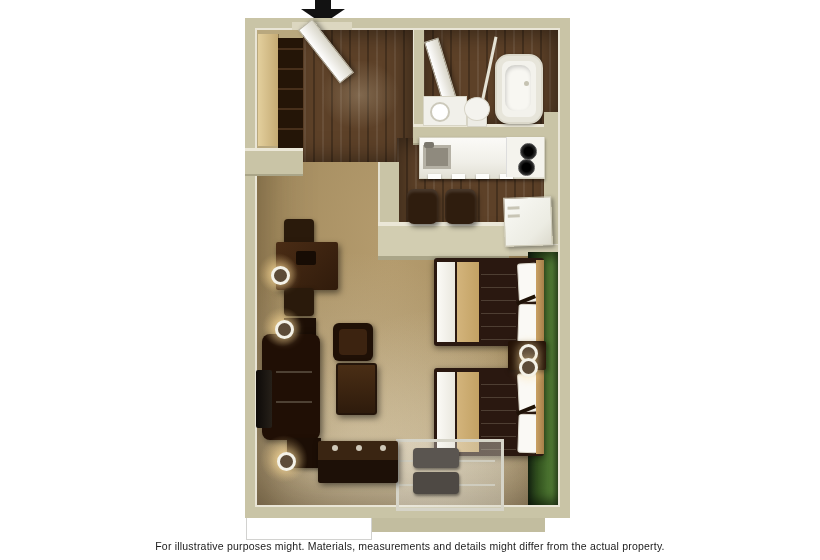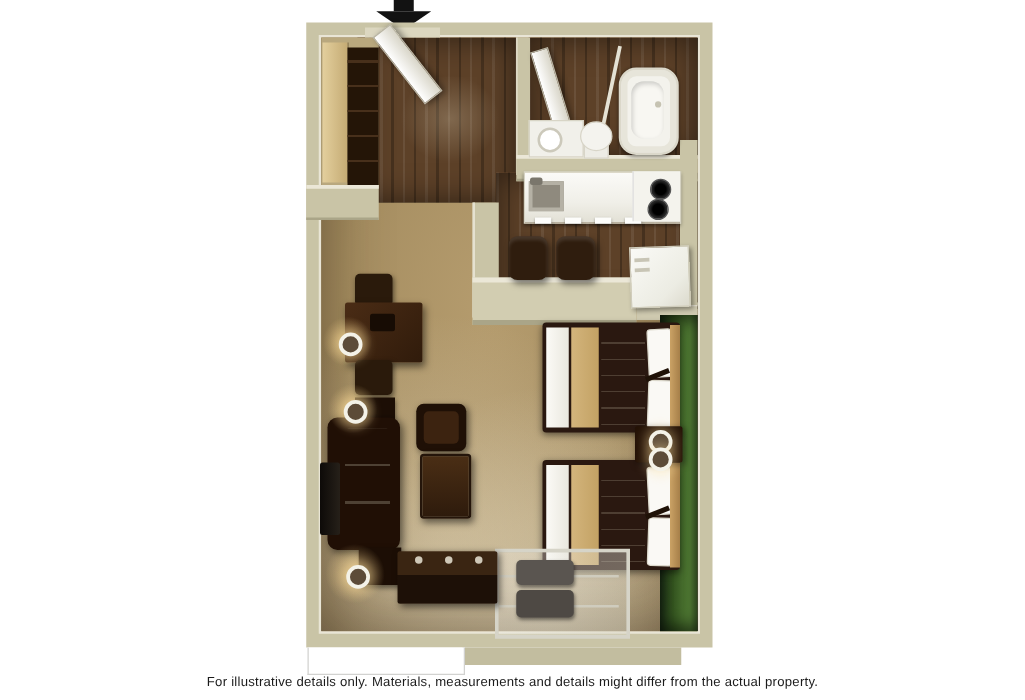--- a/index.html
+++ b/index.html
@@ -261,15 +261,15 @@
     <div class="abs knob" style="left:62px;"></div>
   </div>
 
   <div class="abs lamp-glow" style="left:258px;top:253px;width:40px;height:40px;"></div>
   <div class="abs lamp-ring" style="left:271px;top:266px;"></div>
   <div class="abs lamp-glow" style="left:262px;top:307px;width:40px;height:40px;"></div>
   <div class="abs lamp-ring" style="left:275px;top:320px;"></div>
   <div class="abs lamp-glow" style="left:260px;top:435px;width:48px;height:48px;"></div>
   <div class="abs lamp-ring" style="left:277px;top:452px;"></div>
 
-  <div class="abs caption">For illustrative details only.  Materials, measurements and details might differ from the actual property.</div>
+  <div class="abs caption">For illustrative purposes might.  Materials, measurements and details might differ from the actual property.</div>
 
 </div>
 
 </body></html>

